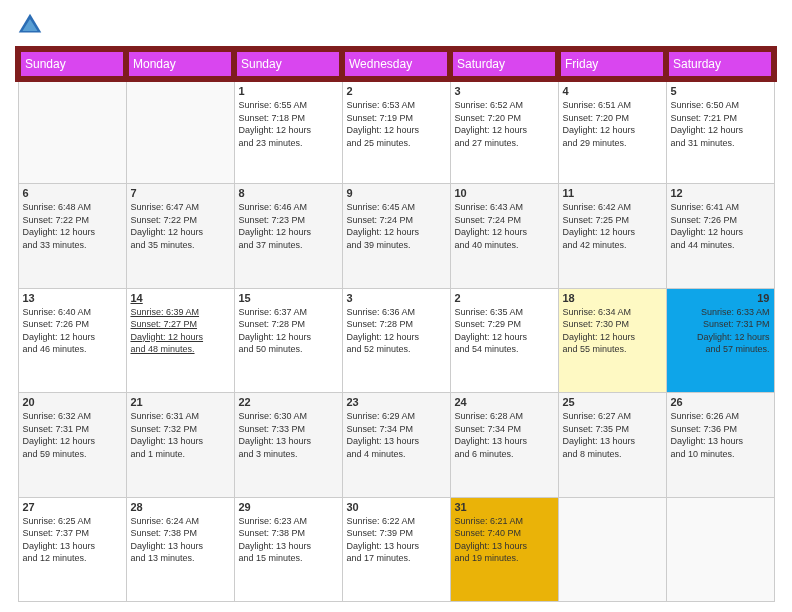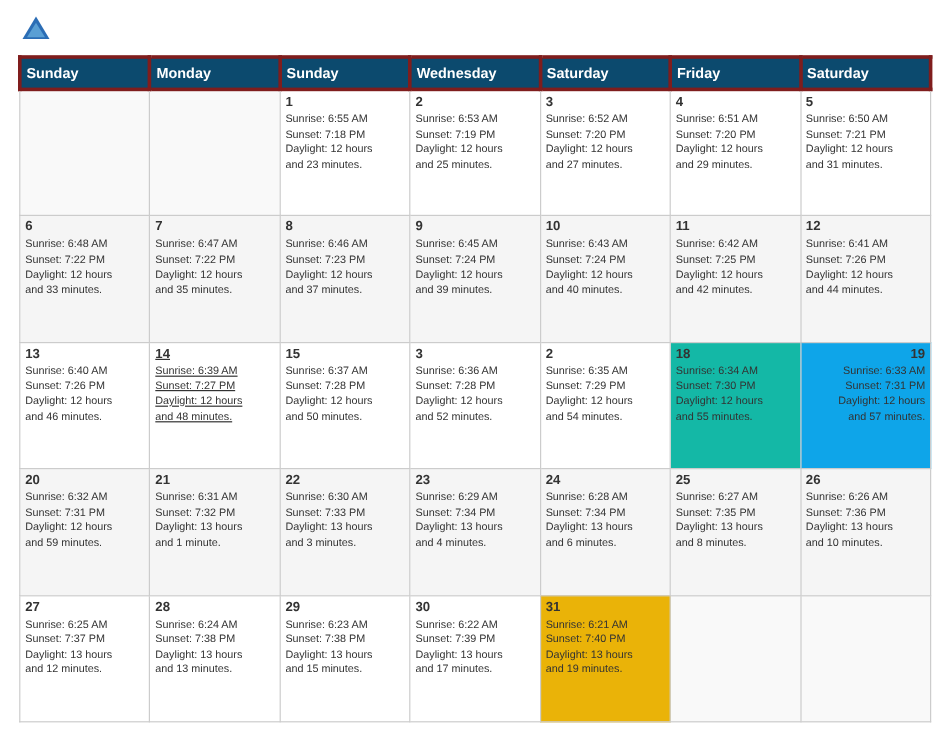--- a/index.html
+++ b/index.html
@@ -59,27 +59,27 @@
       font-size: 14px;
       color: #555;
     }
     .calendar {
       flex: 1;
       border-collapse: collapse;
       width: 100%;
       table-layout: fixed;
     }
     .calendar th {
-      background-color: #0c4a6e;
+      background-color: #d946ef;
       color: white;
       font-size: 12px;
-      font-weight: bold;
+      font-weight: normal;
       padding: 5px 4px;
       text-align: left;
-      border: 3px solid #7f1d1d;
+      border: 6px solid #7f1d1d;
     }
     .calendar td {
       border: 1px solid #ccc;
       vertical-align: top;
       padding: 3px 4px;
       font-size: 9.5px;
       color: #333;
       height: 85px;
     }
     .calendar tr:nth-child(even) td {
@@ -205,21 +205,21 @@
             <div class="day-info">Sunrise: 6:37 AM<br>Sunset: 7:28 PM<br>Daylight: 12 hours<br>and 50 minutes.</div>
           </td>
           <td style="background-color: rgb(255, 255, 255);">
             <span class="day-number">3</span>
             <div class="day-info">Sunrise: 6:36 AM<br>Sunset: 7:28 PM<br>Daylight: 12 hours<br>and 52 minutes.</div>
           </td>
           <td style="background-color: rgb(255, 255, 255);">
             <span class="day-number">2</span>
             <div class="day-info">Sunrise: 6:35 AM<br>Sunset: 7:29 PM<br>Daylight: 12 hours<br>and 54 minutes.</div>
           </td>
-          <td style="background-color: #14b8a6;">
+          <td style="background-color: #fef9c3;">
             <span class="day-number">18</span>
             <div class="day-info">Sunrise: 6:34 AM<br>Sunset: 7:30 PM<br>Daylight: 12 hours<br>and 55 minutes.</div>
           </td>
           <td style="background-color: #0ea5e9; text-align: right;">
             <span class="day-number">19</span>
             <div class="day-info">Sunrise: 6:33 AM<br>Sunset: 7:31 PM<br>Daylight: 12 hours<br>and 57 minutes.</div>
           </td>
         </tr>
         <tr>
           <td style="background-color: rgb(245, 245, 245); margin-left: 26px;">

